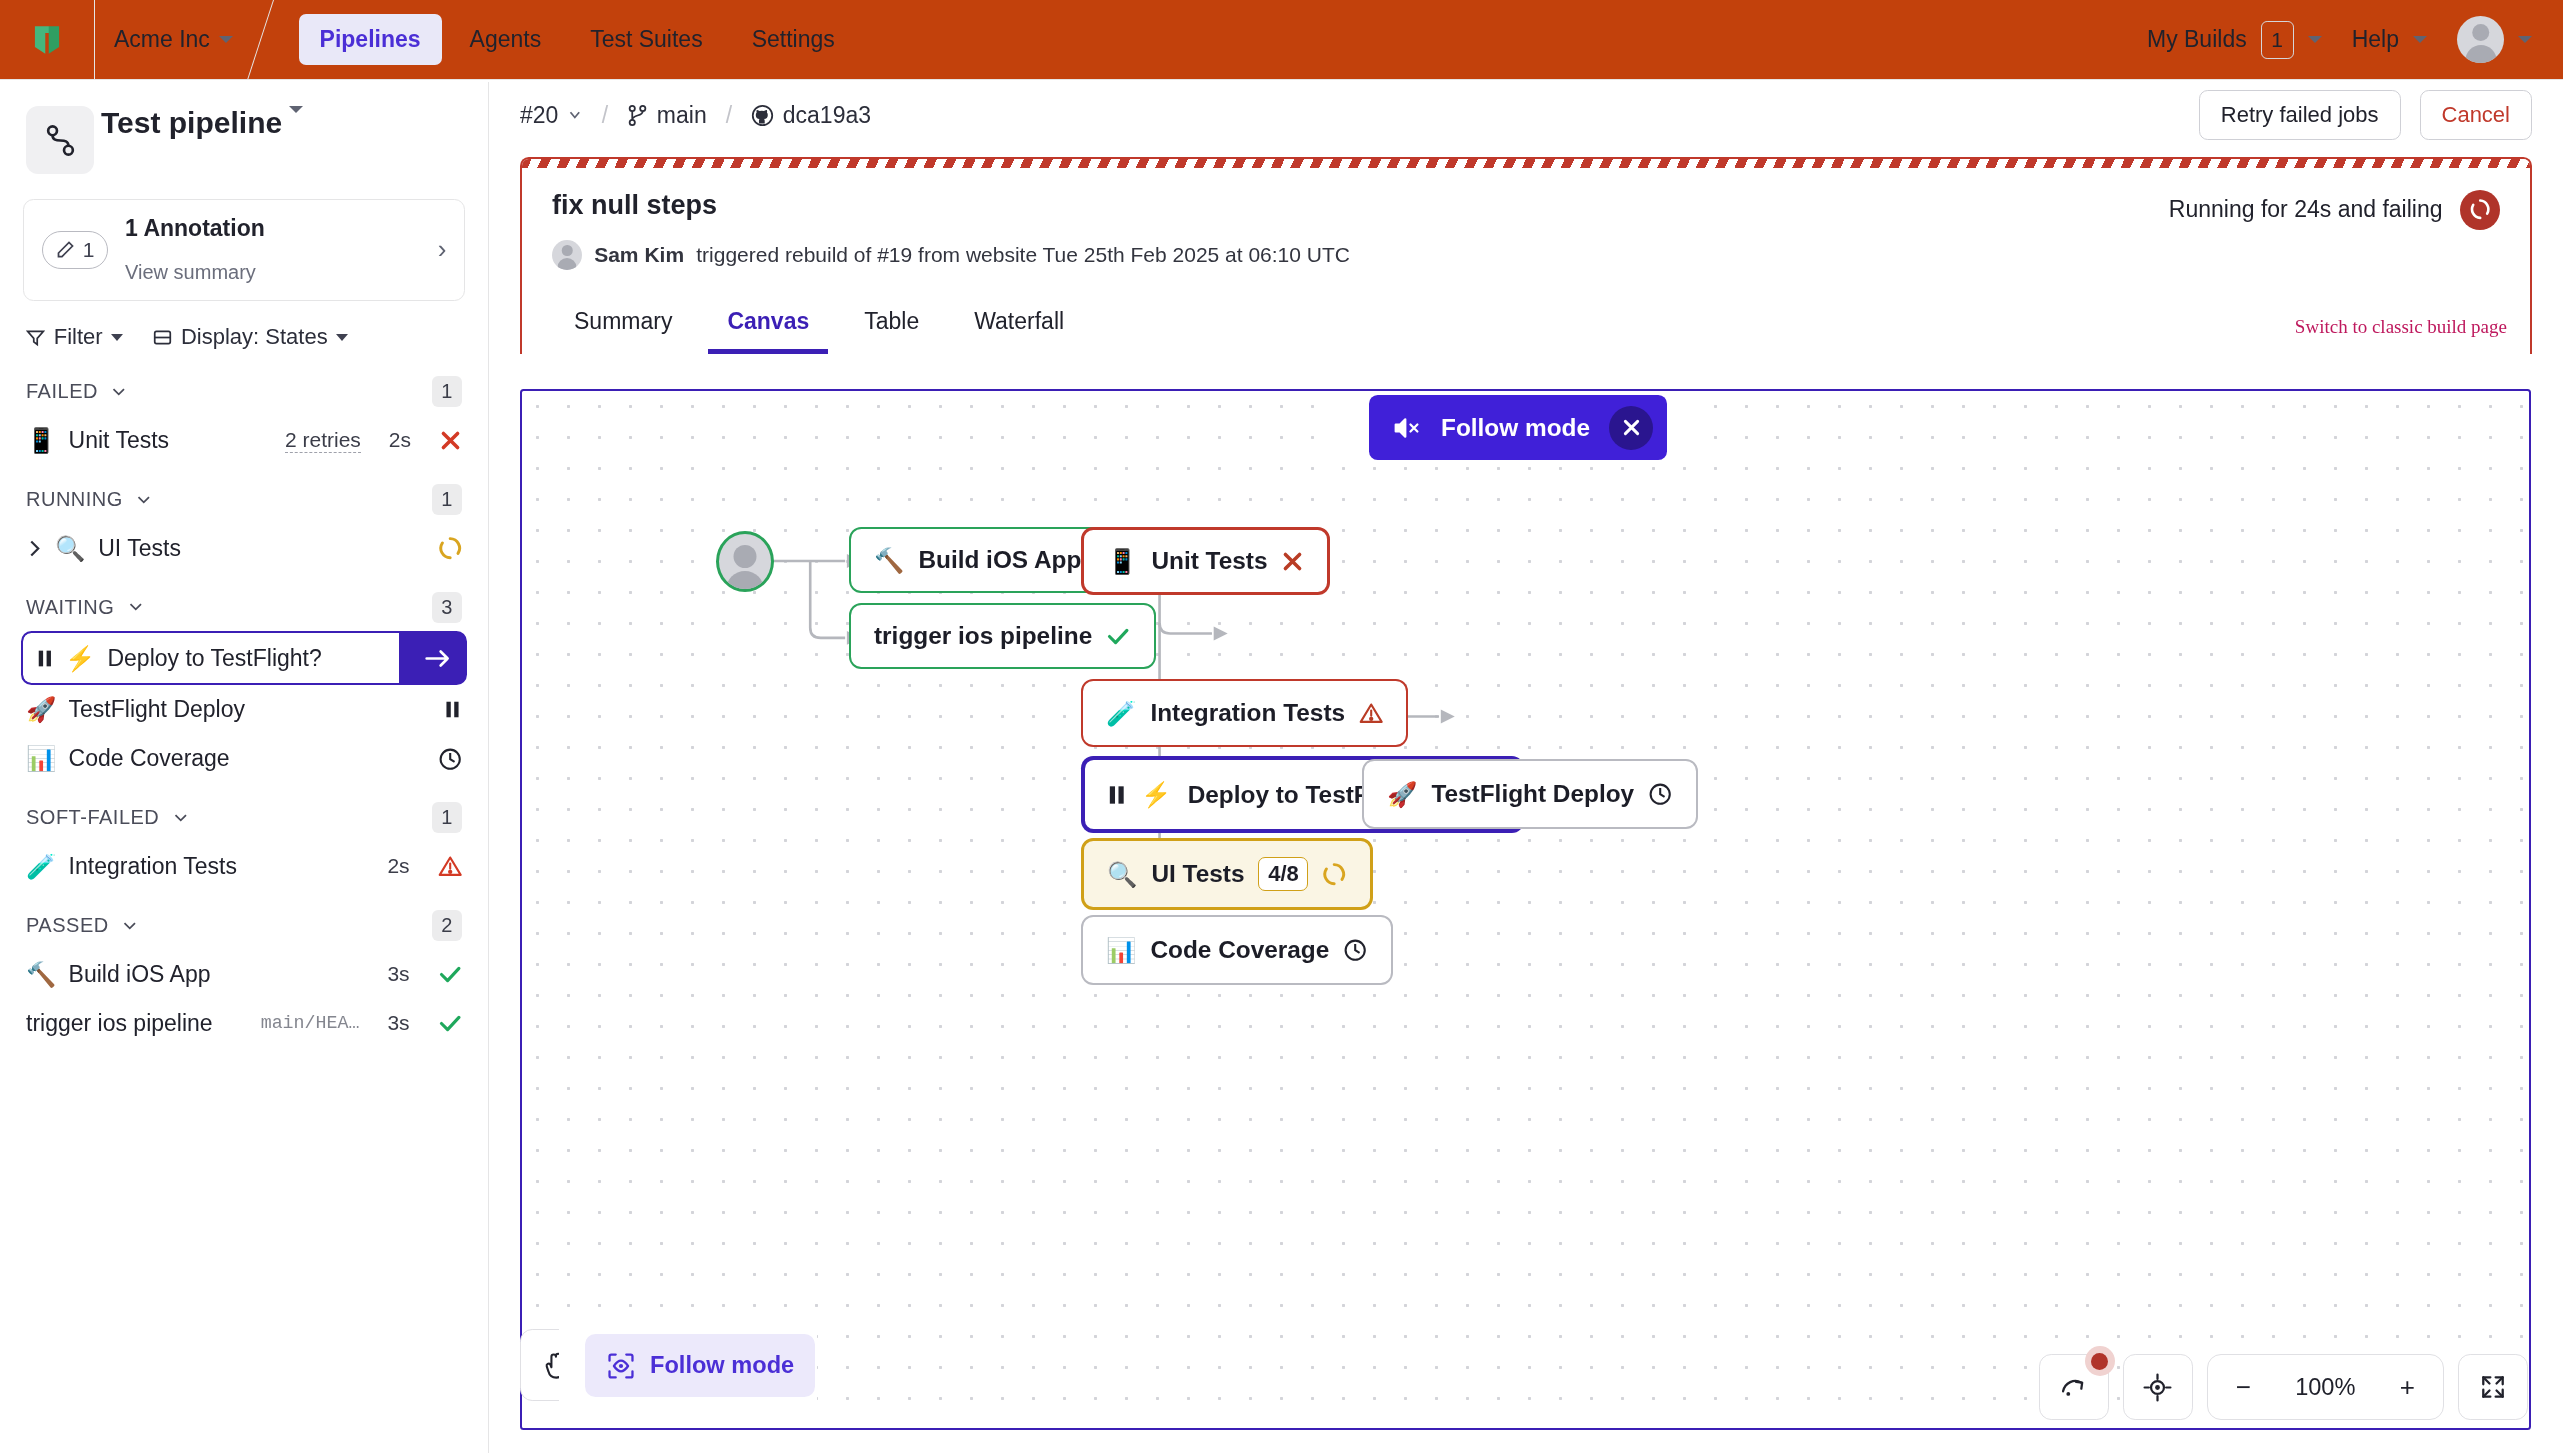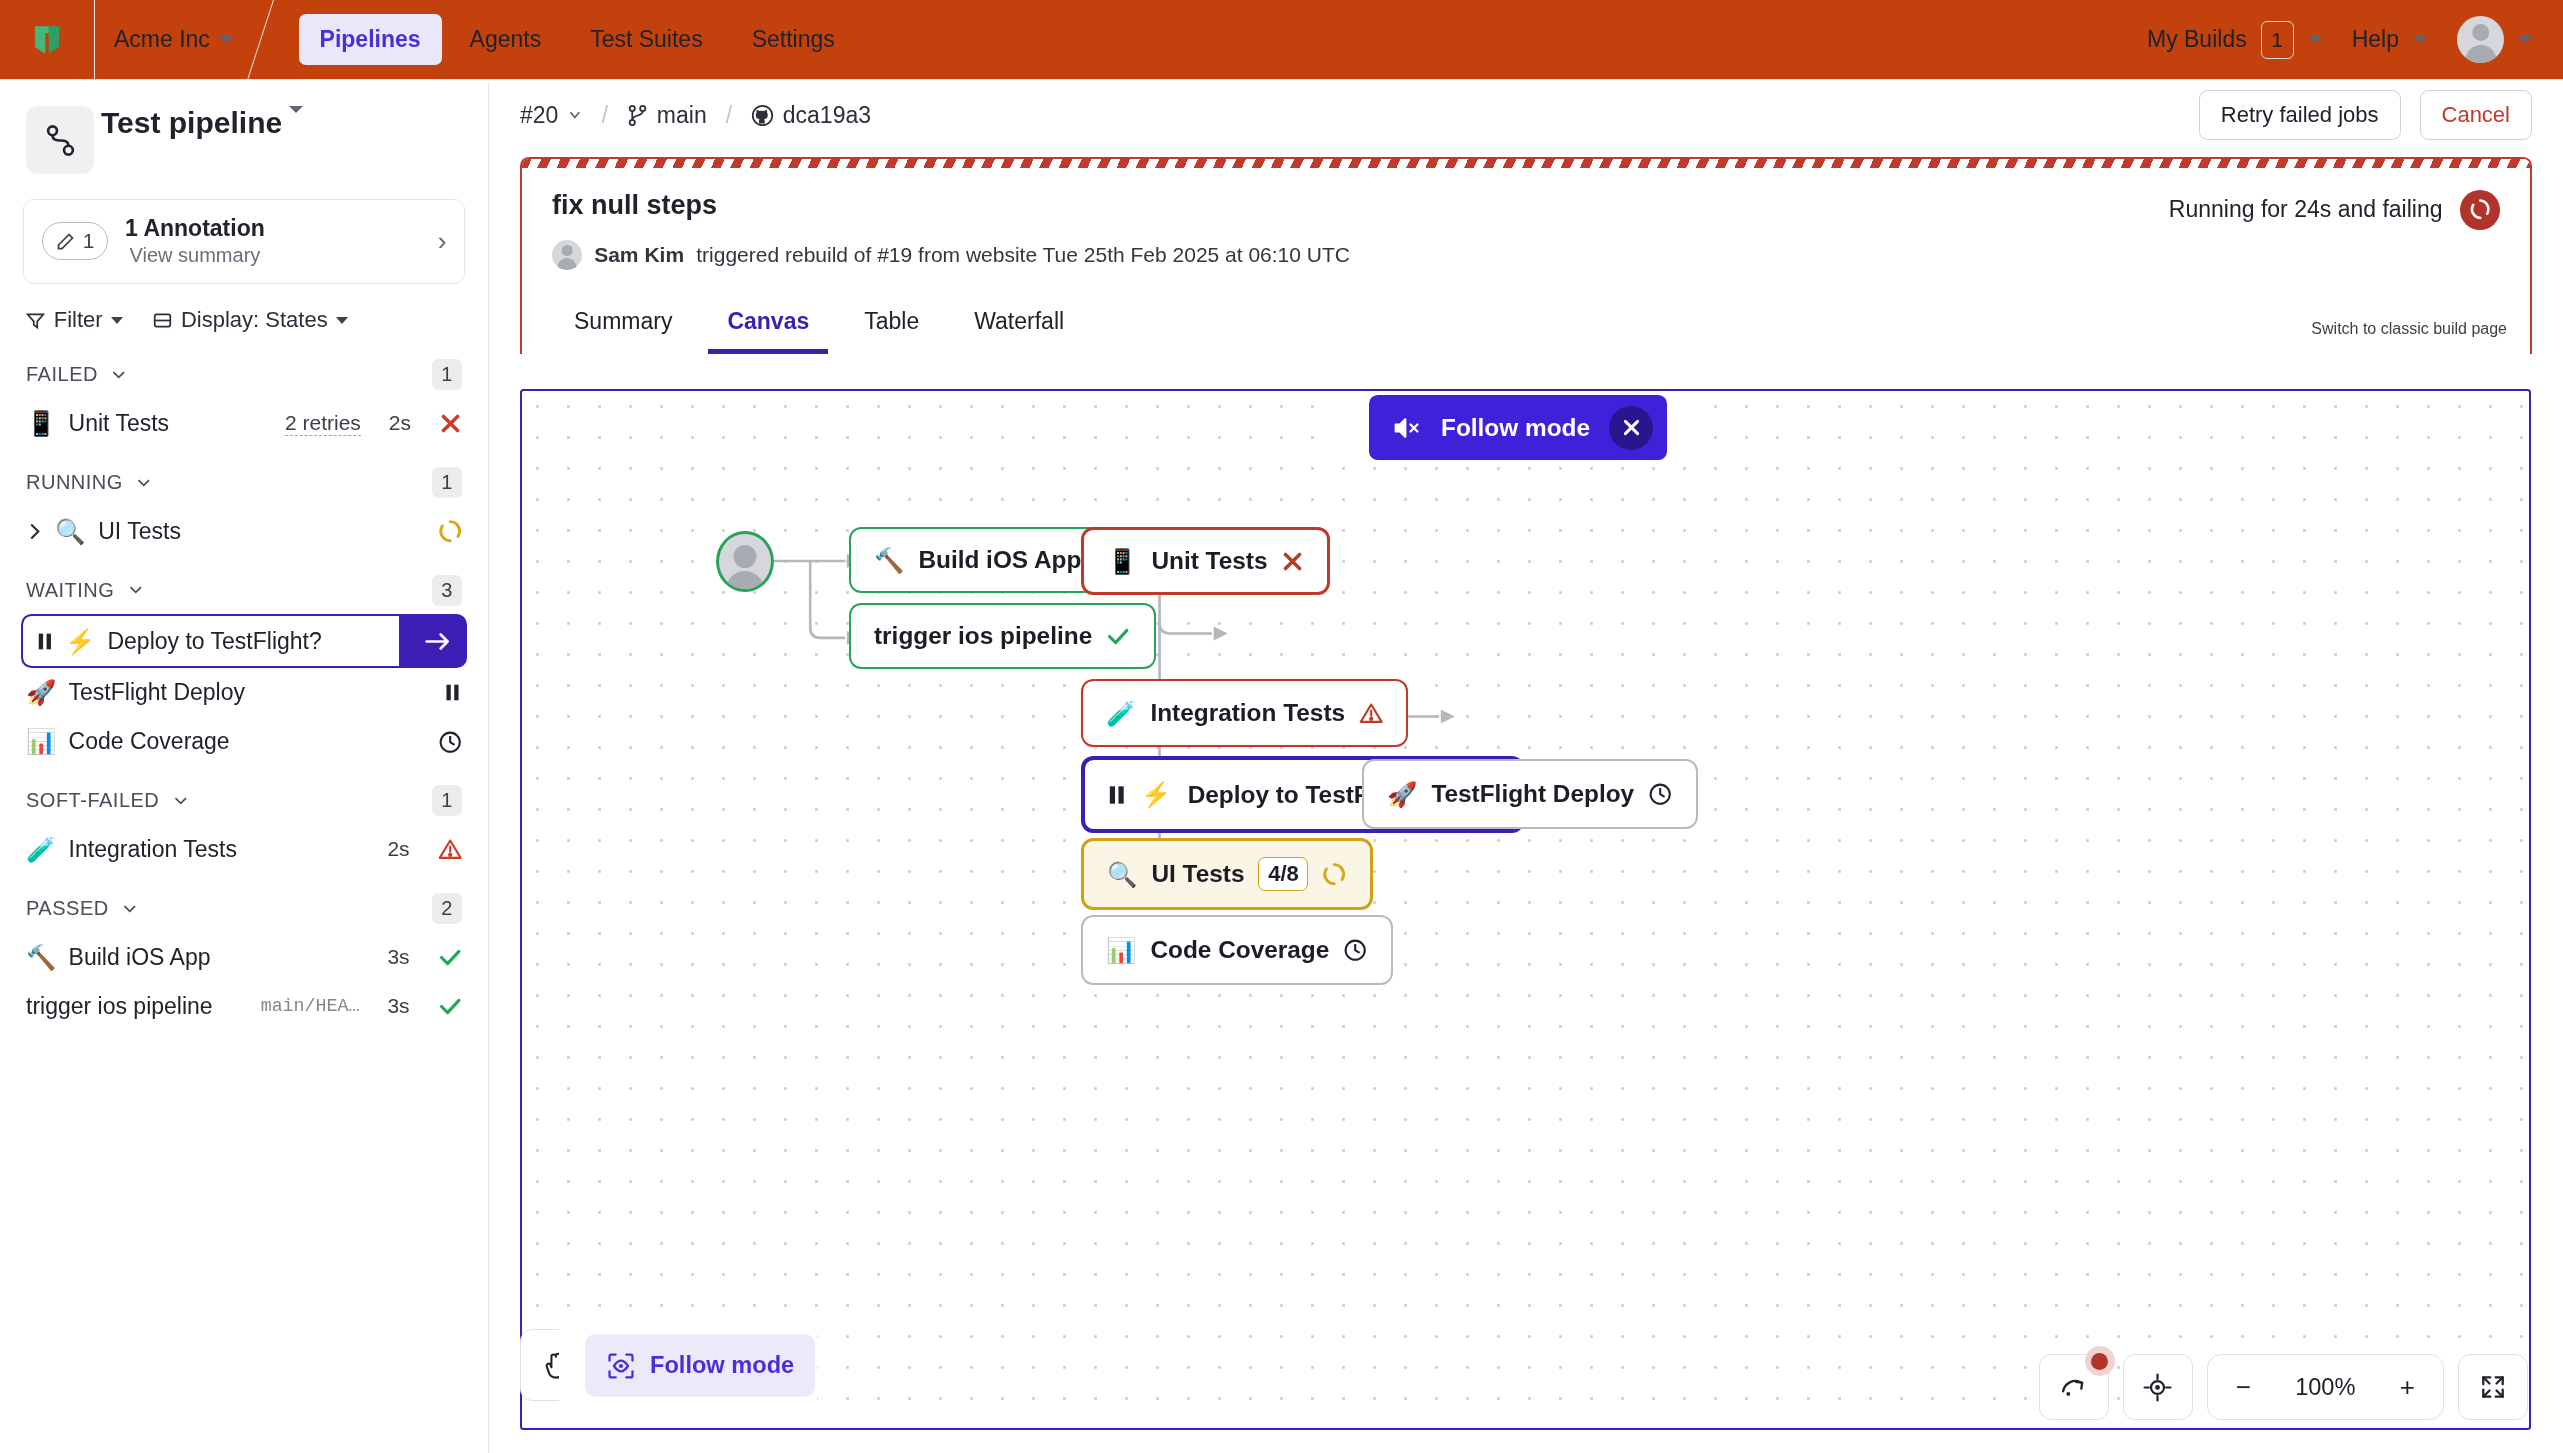--- a/index.html
+++ b/index.html
@@ -63,21 +63,21 @@
   .pipe-title { font-size: 30px; font-weight: 700; }
   .annotation-card {
     margin: 8.7px 23px 0 23px; border: 1.7px solid #e5e5e6; border-radius: 10.5px;
     display: flex; align-items: center; gap: 17.5px; padding: 15.7px 17.5px;
   }
   .anno-pill {
     border: 1.7px solid #b9bac1; border-radius: 19px; height: 38px; padding: 0 12.2px;
     display: flex; align-items: center; gap: 7px; font-size: 21px; color: #3f4150;
   }
   .anno-text-main { font-size: 23px; font-weight: 600; }
-  .anno-text-sub { font-size: 20px; color: #6b6e7c; margin-top: 2px; text-align: center; }
+  .anno-text-sub { font-size: 20px; color: #6b6e7c; margin-top: 19px; }
   .chev-right { margin-left: auto; color: #5f6372; font-size: 26px; }
 
   .filter-row { display: flex; align-items: center; gap: 30px; padding: 23px 26px 7px 26px; font-size: 22px; color: #2c2e3a; }
   .filter-btn, .display-btn { display: flex; align-items: center; gap: 8.7px; cursor: pointer; }
   .caret-sm { width: 0;height:0;border-left:6.1px solid transparent;border-right:6.1px solid transparent;border-top:7px solid #3f4150; }
 
   .group-head {
     display: flex; align-items: center; gap: 12.2px;
     padding: 19px 26px 8.7px 26px; font-size: 20px; letter-spacing: 0.5px; color: #4a4c59;
   }
@@ -140,21 +140,21 @@
   .banner-status { position: absolute; right: 30px; top: 31px; display: flex; align-items: center; gap: 17.5px; font-size: 23px; }
   .spin-badge { width: 40px; height: 40px; border-radius: 50%; background: #b0342a; display:flex;align-items:center;justify-content:center; }
 
   .tabs-row {
     margin: 0 31px; border: 2.6px solid #c0392b; border-top: none; border-bottom: none;
     display: flex; align-items: flex-end; padding: 0 0 0 0; height: 61px;
   }
   .tabs { display: flex; align-items: flex-end; gap: 17px; padding-left: 33px; }
   .tab { font-size: 23px; padding: 0 19px 14px 19px; color: #21222c; cursor: pointer; border-bottom: 5.2px solid transparent; }
   .tab.active { color: #3b1fb5; font-weight: 600; border-bottom-color: #3b1fb5; }
-  .tabs-right { margin-left: auto; padding: 0 23px 15.7px 0; font-size: 16px; color: #404040; cursor: pointer; }
+  .tabs-right { margin-left: auto; padding: 0 23px 15.7px 0; font-size: 19px; color: #be185d; cursor: pointer; font-family: Liberation Serif, serif; }
 
   
   #canvas-wrap {
     position: absolute; left: 520px; top: 389px; width: 2011px; height: 1041px;
     border: 2.6px solid #3b1fb5; border-radius: 3.5px; overflow: hidden;
     background-color: #ffffff;
     background-image: radial-gradient(#d3d4d9 1.4px, transparent 1.5px);
     background-size: 31px 31px;
   }
   .node {

